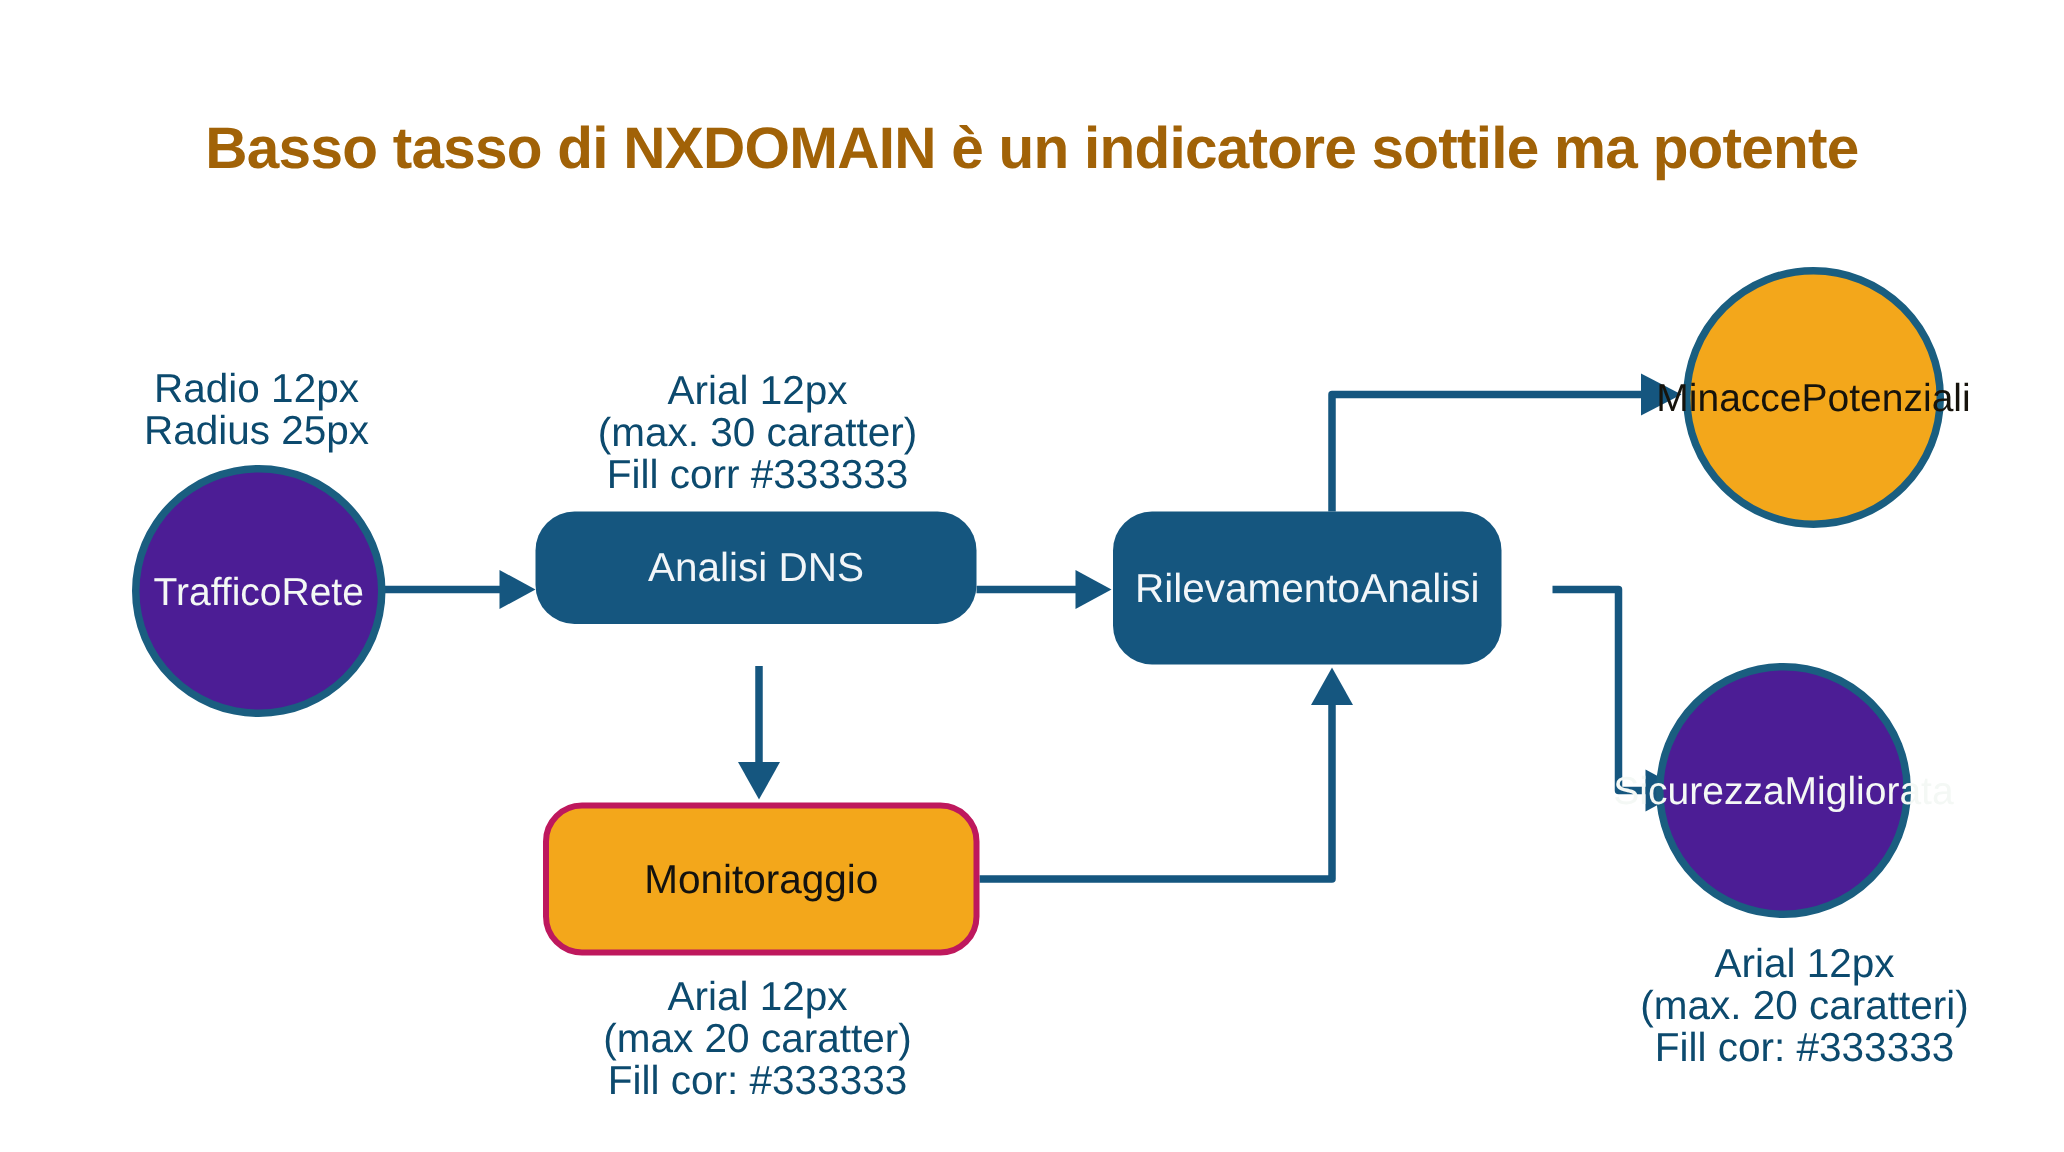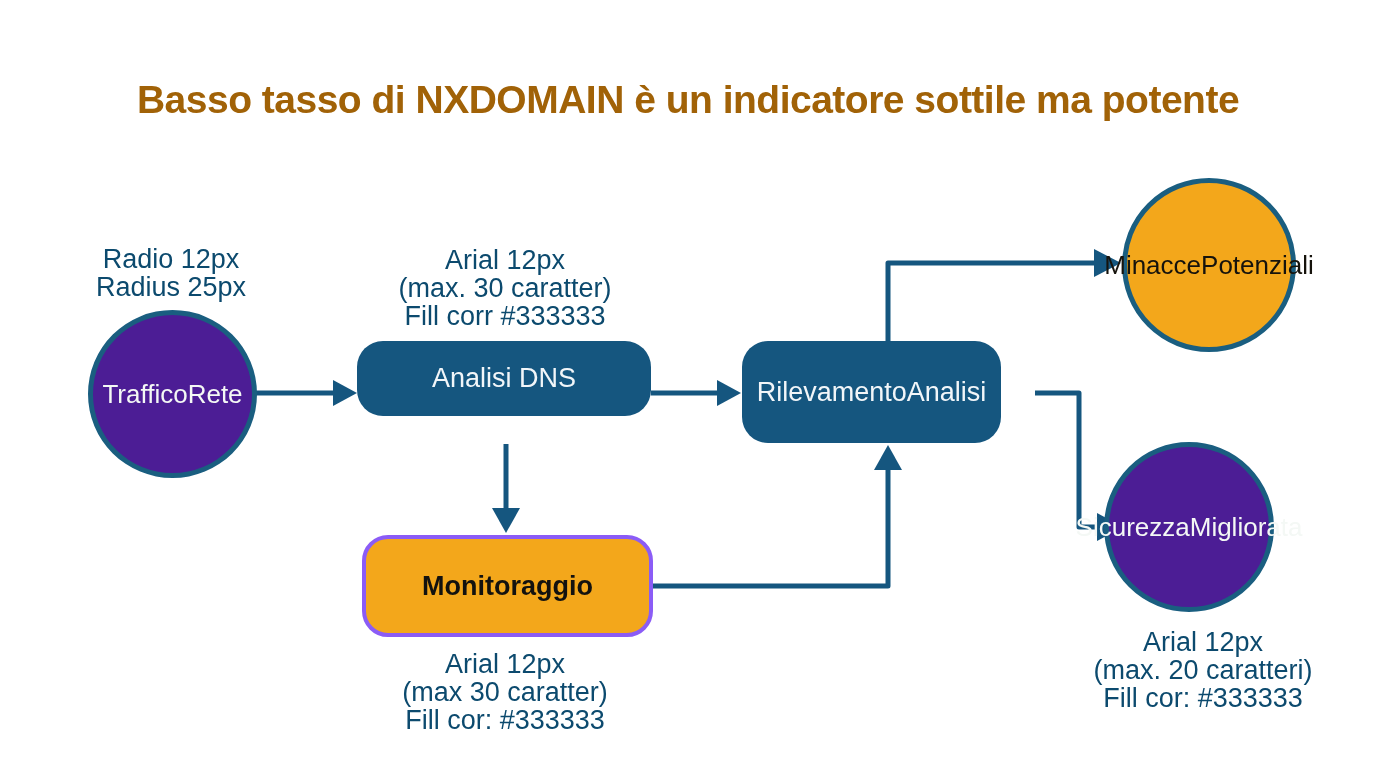--- a/index.html
+++ b/index.html
@@ -33,23 +33,22 @@
     text-align: center;
     font-size: 27px; line-height: 33px;
   }
   .node.rect {
     background: #15567F;
     border-radius: 26px;
     color: #f2f6f9;
   }
   .node.rect.orange {
     background: #F3A71B;
-    border: 4px solid #8b5cf6;
+    border: 4px solid #be185d;
     color: #13120f;
-    font-weight: bold;
   }
   .node.circle {
     border-radius: 50%;
     border: 5px solid #1A5E80;
     font-size: 26px; line-height: 32px;
   }
   .node.circle.green { background: #4c1d95; color: #f4f8f5; }
   .node.circle.orange { background: #F3A71B; color: #16130c; }
 
   .node-traffico   { left: 88px;  top: 310px; width: 169px; height: 168px; }
@@ -147,21 +146,21 @@
   </div>
 
   <div class="annotation ann-analisi">
     <span>Arial 12px</span>
     <span>(max. 30 caratter)</span>
     <span>Fill corr #333333</span>
   </div>
 
   <div class="annotation ann-monitoraggio">
     <span>Arial 12px</span>
-    <span>(max 30 caratter)</span>
+    <span>(max 20 caratter)</span>
     <span>Fill cor: #333333</span>
   </div>
 
   <div class="annotation ann-sicurezza">
     <span>Arial 12px</span>
     <span>(max. 20 caratteri)</span>
     <span>Fill cor: #333333</span>
   </div>
 
 </div>

